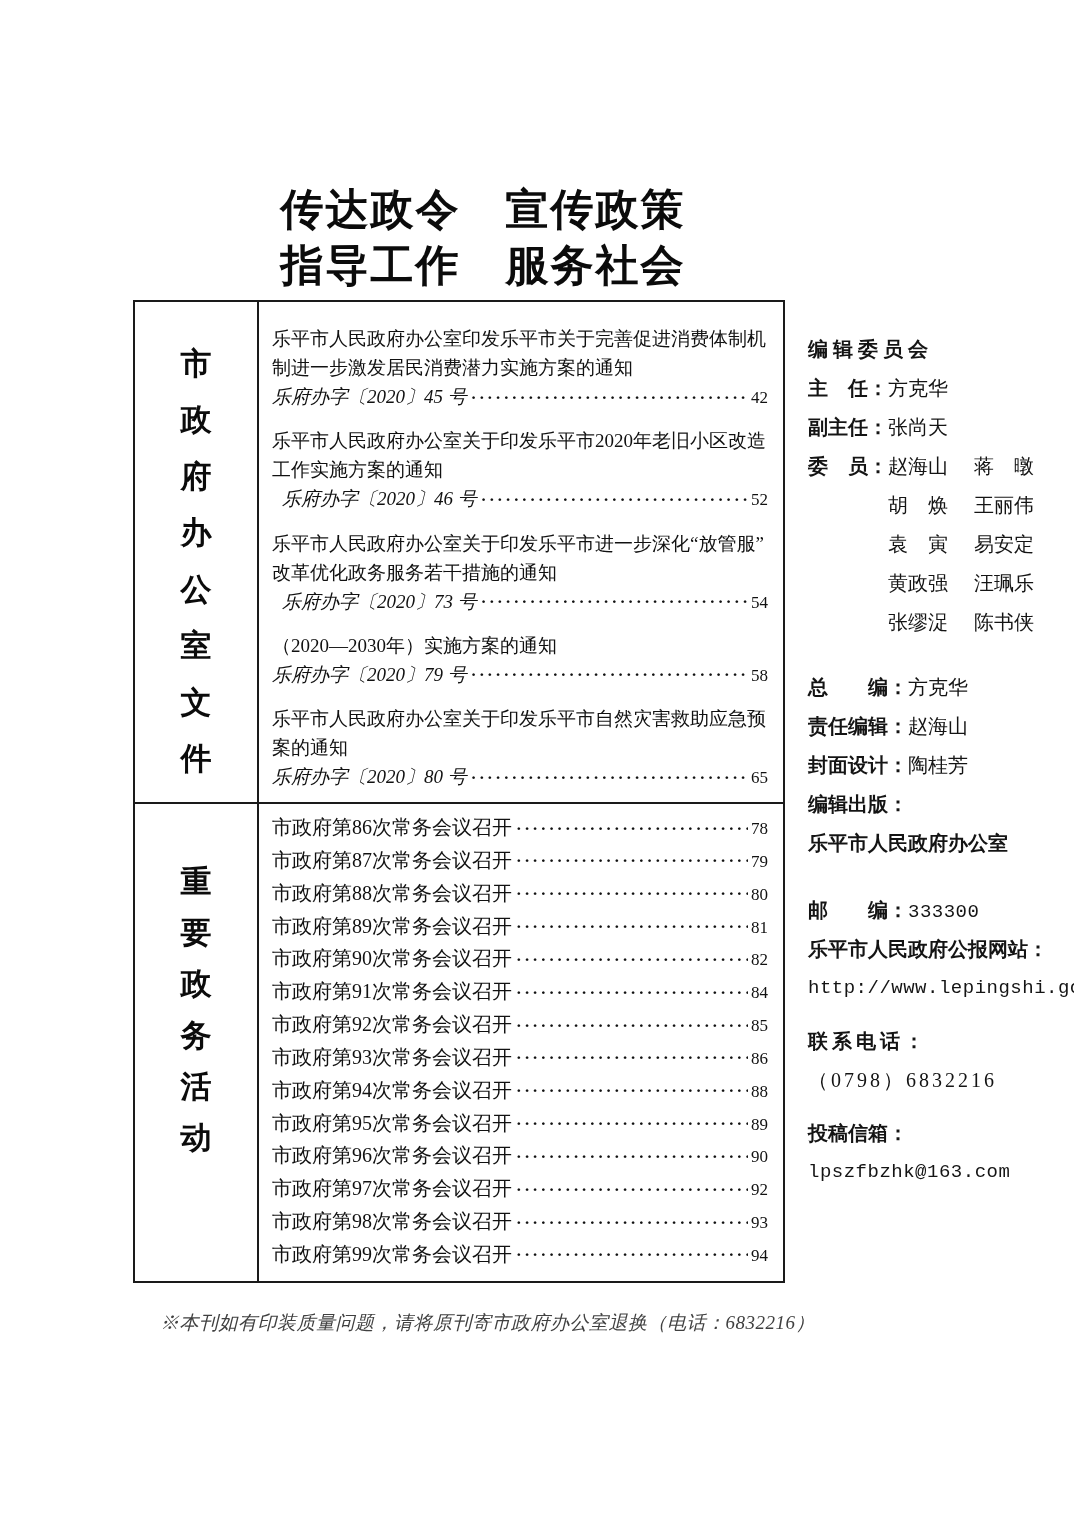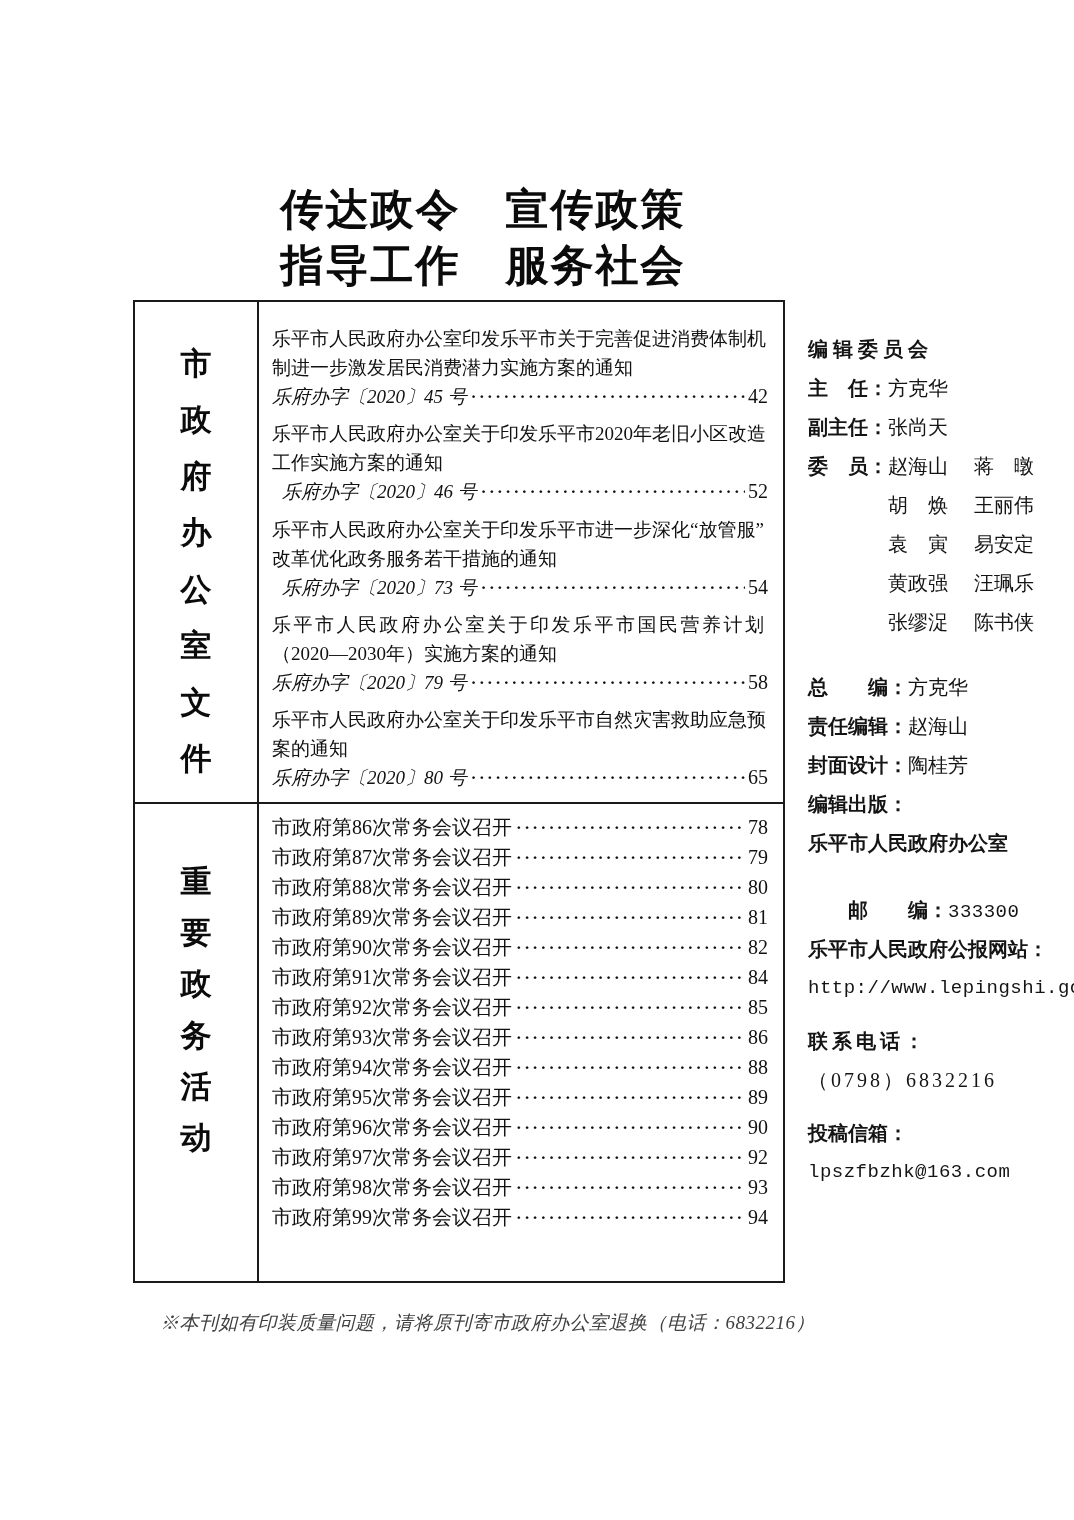--- a/index.html
+++ b/index.html
@@ -30,49 +30,49 @@
   .vertical-label{
     height:100%;box-sizing:border-box;
     display:flex;flex-direction:column;align-items:center;justify-content:space-between;
     font-family:"Liberation Sans","DejaVu Sans",sans-serif;
     font-weight:700;font-size:31px;line-height:1;color:#0b0b0b;
   }
   .row1 .vertical-label{padding:46px 0 28px;}
   .row2 .vertical-label{padding:62px 0 128px;}
   .content-col{flex:1;min-width:0;display:flex;flex-direction:column;overflow:hidden;box-sizing:border-box;}
   .row1 .content-col{padding:22px 15px 10px 13px;justify-content:space-between;}
-  .row2 .content-col{padding:8px 15px 10px 13px;justify-content:flex-start;}
+  .row2 .content-col{padding:8px 15px 10px 13px;justify-content:space-between;}
   .entry-line{font-size:19px;line-height:29px;white-space:nowrap;}
   .spread{letter-spacing:2.5px;}
   .lead-row{display:flex;align-items:baseline;white-space:nowrap;}
   .doc-line{font-size:19px;line-height:29px;}
   .doc-no{flex:none;font-style:italic;}
   .indent .doc-no{padding-left:10px;}
   .dots{
     flex:1;overflow:hidden;white-space:nowrap;align-self:center;
     font-weight:700;font-size:17px;letter-spacing:2.5px;line-height:1;
     margin:0 3px 0 4px;
   }
-  .pg{flex:none;font-size:20px;}
+  .pg{flex:none;font-size:17px;}
   .meeting-row{font-size:20px;line-height:30px;}
   .meeting-title{flex:none;}
   
   .sidebar{
     position:absolute;left:808px;top:330px;width:266px;
     font-family:"Liberation Sans","DejaVu Sans",sans-serif;
     font-size:20px;color:#141414;
   }
   .side-line{display:flex;align-items:baseline;line-height:39px;height:39px;white-space:nowrap;}
   .side-label{font-weight:700;flex:none;}
   .heading{font-weight:700;letter-spacing:5px;}
   .spaced{letter-spacing:4px;}
   .m-label{width:80px;flex:none;font-weight:700;}
   .m-a{width:86px;flex:none;}
   .gap-lg{margin-top:26px;}
-  .gap-md{margin-top:28px;margin-left:40px;}
+  .gap-md{margin-top:28px;}
   .gap-sm{margin-top:14px;}
   .latin{font-family:Liberation Mono, monospace;font-size:19px;letter-spacing:0.5px;}
   .phone-val{font-family:"Liberation Serif","DejaVu Serif",serif;letter-spacing:3px;}
   
   .footer-note{
     position:absolute;left:160px;top:1310px;
     font-style:italic;font-size:19px;letter-spacing:0.5px;color:#404040;
   }
 </style>
 </head>
@@ -124,21 +124,20 @@
         <div class="entry-line">乐平市人民政府办公室关于印发乐平市进一步深化“放管服”</div>
         <div class="entry-line">改革优化政务服务若干措施的通知</div>
         <div class="lead-row doc-line indent">
           <span class="doc-no">乐府办字〔2020〕73 号</span>
           <span class="dots">························································································································</span>
           <span class="pg">54</span>
         </div>
       </div>
 
       <div>
-        <div class="entry-line spread">乐平市人民政府办公室关于印发乐平市国民营养计划</div>
         <div class="entry-line">（2020—2030年）实施方案的通知</div>
         <div class="lead-row doc-line">
           <span class="doc-no">乐府办字〔2020〕79 号</span>
           <span class="dots">························································································································</span>
           <span class="pg">58</span>
         </div>
       </div>
 
       <div>
         <div class="entry-line">乐平市人民政府办公室关于印发乐平市自然灾害救助应急预</div>

